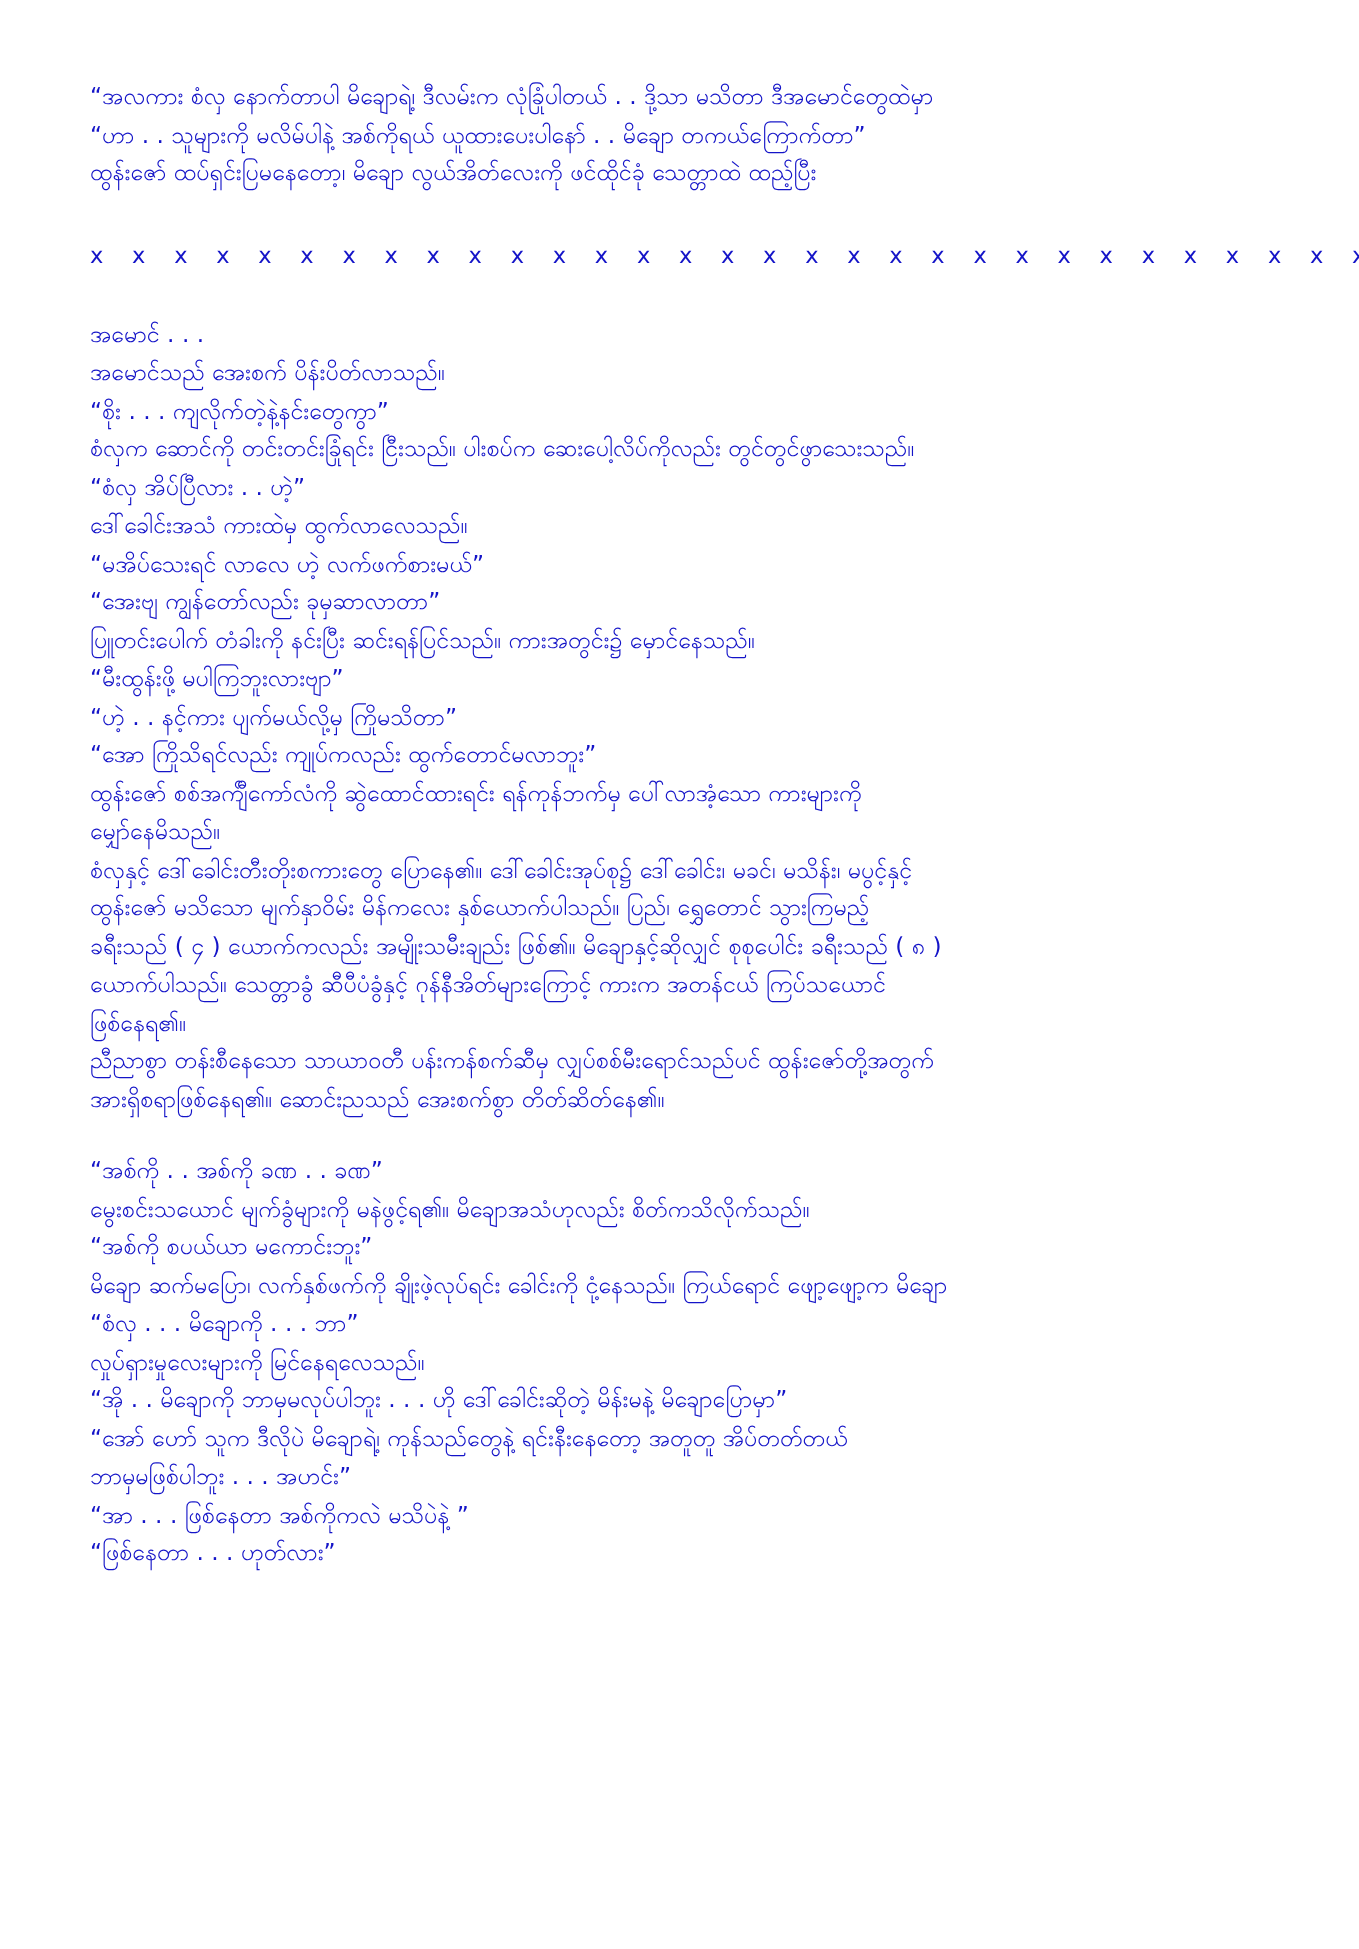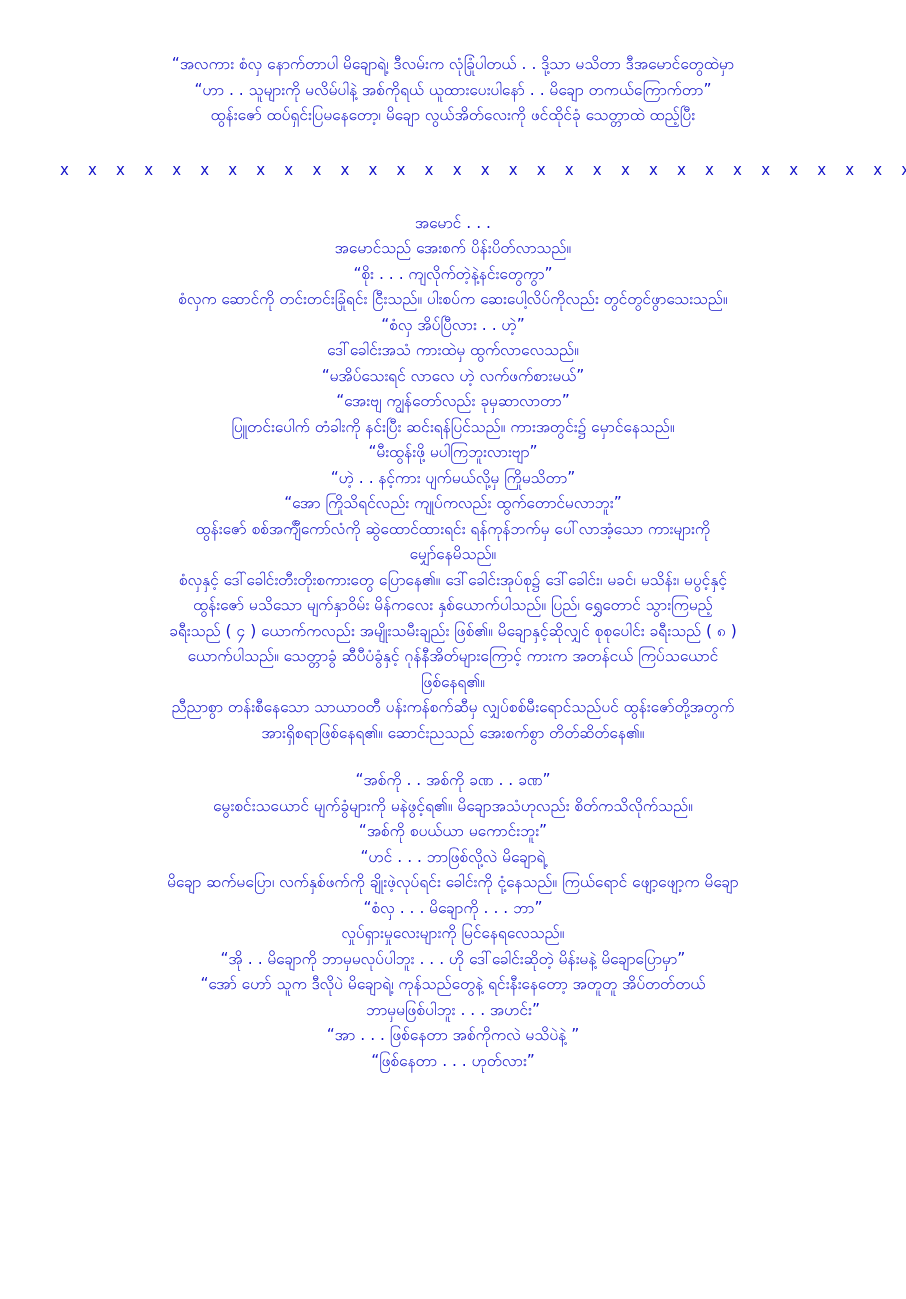--- a/index.html
+++ b/index.html
@@ -15,21 +15,20 @@
   }
   .page {
     width: 906px;
     min-height: 1299px;
     box-sizing: border-box;
     padding: 52px 60px 20px 60px;
     background: #ffffff;
   }
   .block {
     margin: 0;
-    text-align: center;
   }
   .line {
     font-size: 15.5px;
     line-height: 25.5px;
     color: #1414c8;
     white-space: pre-wrap;
     letter-spacing: 0px;
   }
   .spacer-md { height: 22px; }
   .spacer-lg { height: 30px; }
@@ -81,21 +80,20 @@
     <div class="line">ညီညာစွာ တန်းစီနေသော သာယာဝတီ ပန်းကန်စက်ဆီမှ လျှပ်စစ်မီးရောင်သည်ပင် ထွန်းဇော်တို့အတွက်</div>
     <div class="line">အားရှိစရာဖြစ်နေရ၏။ ဆောင်းညသည် အေးစက်စွာ တိတ်ဆိတ်နေ၏။</div>
   </div>
 
   <div class="spacer-md"></div>
 
   <div class="block">
     <div class="line">“အစ်ကို . . အစ်ကို ခဏ . . ခဏ”</div>
     <div class="line">မွေးစင်းသယောင် မျက်ခွံများကို မနဲဖွင့်ရ၏။ မိချောအသံဟုလည်း စိတ်ကသိလိုက်သည်။</div>
     <div class="line">“အစ်ကို စပယ်ယာ မကောင်းဘူး”</div>
-    <div class="line">“ဟင် . . . ဘာဖြစ်လို့လဲ မိချောရဲ့</div>
     <div class="line">မိချော ဆက်မပြော၊ လက်နှစ်ဖက်ကို ချိုးဖဲ့လုပ်ရင်း ခေါင်းကို ငုံ့နေသည်။ ကြယ်ရောင် ဖျော့ဖျော့က မိချော</div>
     <div class="line">“စံလှ . . . မိချောကို . . . ဘာ”</div>
     <div class="line">လှုပ်ရှားမှုလေးများကို မြင်နေရလေသည်။</div>
     <div class="line">“အို . . မိချောကို ဘာမှမလုပ်ပါဘူး . . . ဟို ဒေါ်ခေါင်းဆိုတဲ့ မိန်းမနဲ့ မိချောပြောမှာ”</div>
     <div class="line">“အော် ဟော် သူက ဒီလိုပဲ မိချောရဲ့၊ ကုန်သည်တွေနဲ့ ရင်းနီးနေတော့ အတူတူ အိပ်တတ်တယ်</div>
     <div class="line">ဘာမှမဖြစ်ပါဘူး . . . အဟင်း”</div>
     <div class="line">“အာ . . . ဖြစ်နေတာ အစ်ကိုကလဲ မသိပဲနဲ့ ”</div>
     <div class="line">“ဖြစ်နေတာ . . . ဟုတ်လား”</div>
   </div>
 

